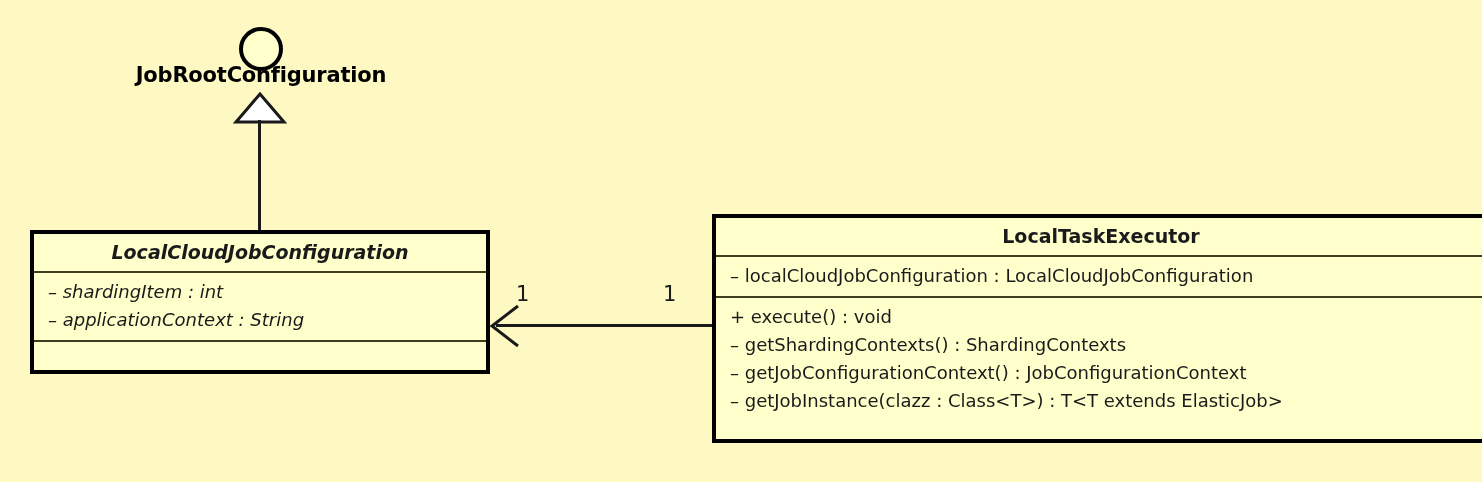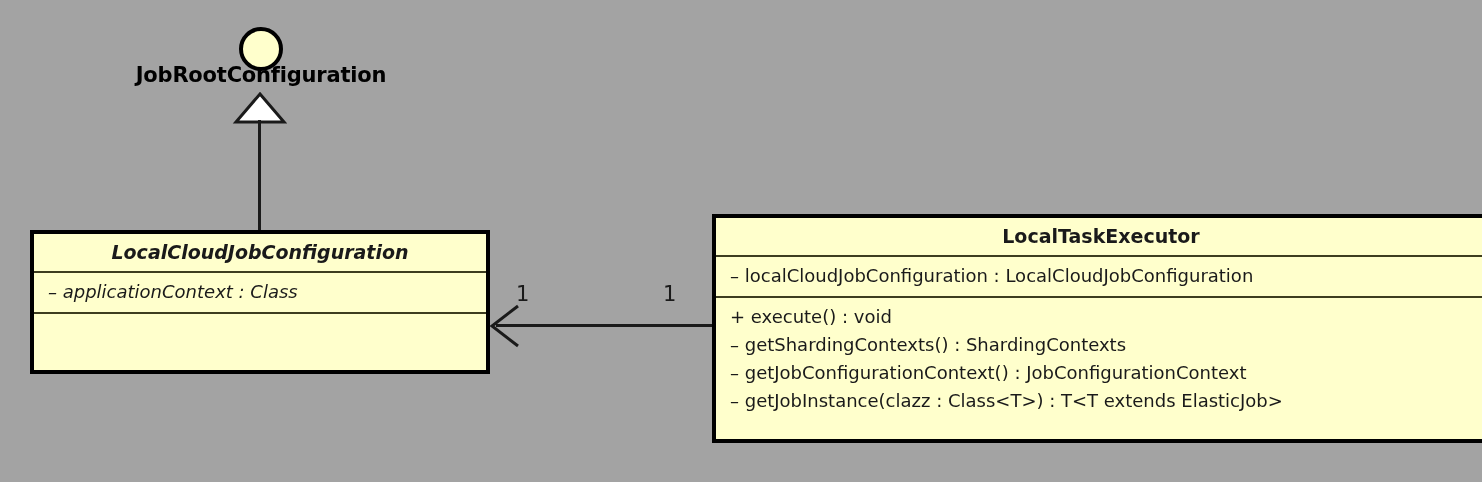--- a/index.html
+++ b/index.html
@@ -7,21 +7,21 @@
     padding: 0;
     background: #ffffff;
   }
   body {
     font-family: "DejaVu Sans", sans-serif;
   }
   #canvas {
     position: relative;
     width: 1482px;
     height: 482px;
-    background: #a3a3a3;
+    background: #fef9c3;
     overflow: hidden;
   }
 
   
   .iface-circle {
     position: absolute;
     left: 239px;
     top: 27px;
     width: 44px;
     height: 44px;
@@ -128,21 +128,22 @@
   <div class="iface-label">JobRootConfiguration</div>
 
   <svg class="gen-arrow" viewBox="0 0 56 32">
     <polygon points="28,2 52,30 4,30" fill="#ffffff" stroke="#1a1a1a" stroke-width="3"></polygon>
   </svg>
   <div class="gen-stem"></div>
 
   <div class="uml-class" id="class-left">
     <div class="cls-title">LocalCloudJobConfiguration</div>
     <div class="compartment">
-      <div class="member">– applicationContext : Class</div>
+      <div class="member">– shardingItem : int</div>
+      <div class="member">– applicationContext : String</div>
     </div>
     <div class="compartment empty"></div>
   </div>
 
   <div class="uml-class" id="class-right">
     <div class="cls-title">LocalTaskExecutor</div>
     <div class="compartment">
       <div class="member">– localCloudJobConfiguration : LocalCloudJobConfiguration</div>
     </div>
     <div class="compartment">

